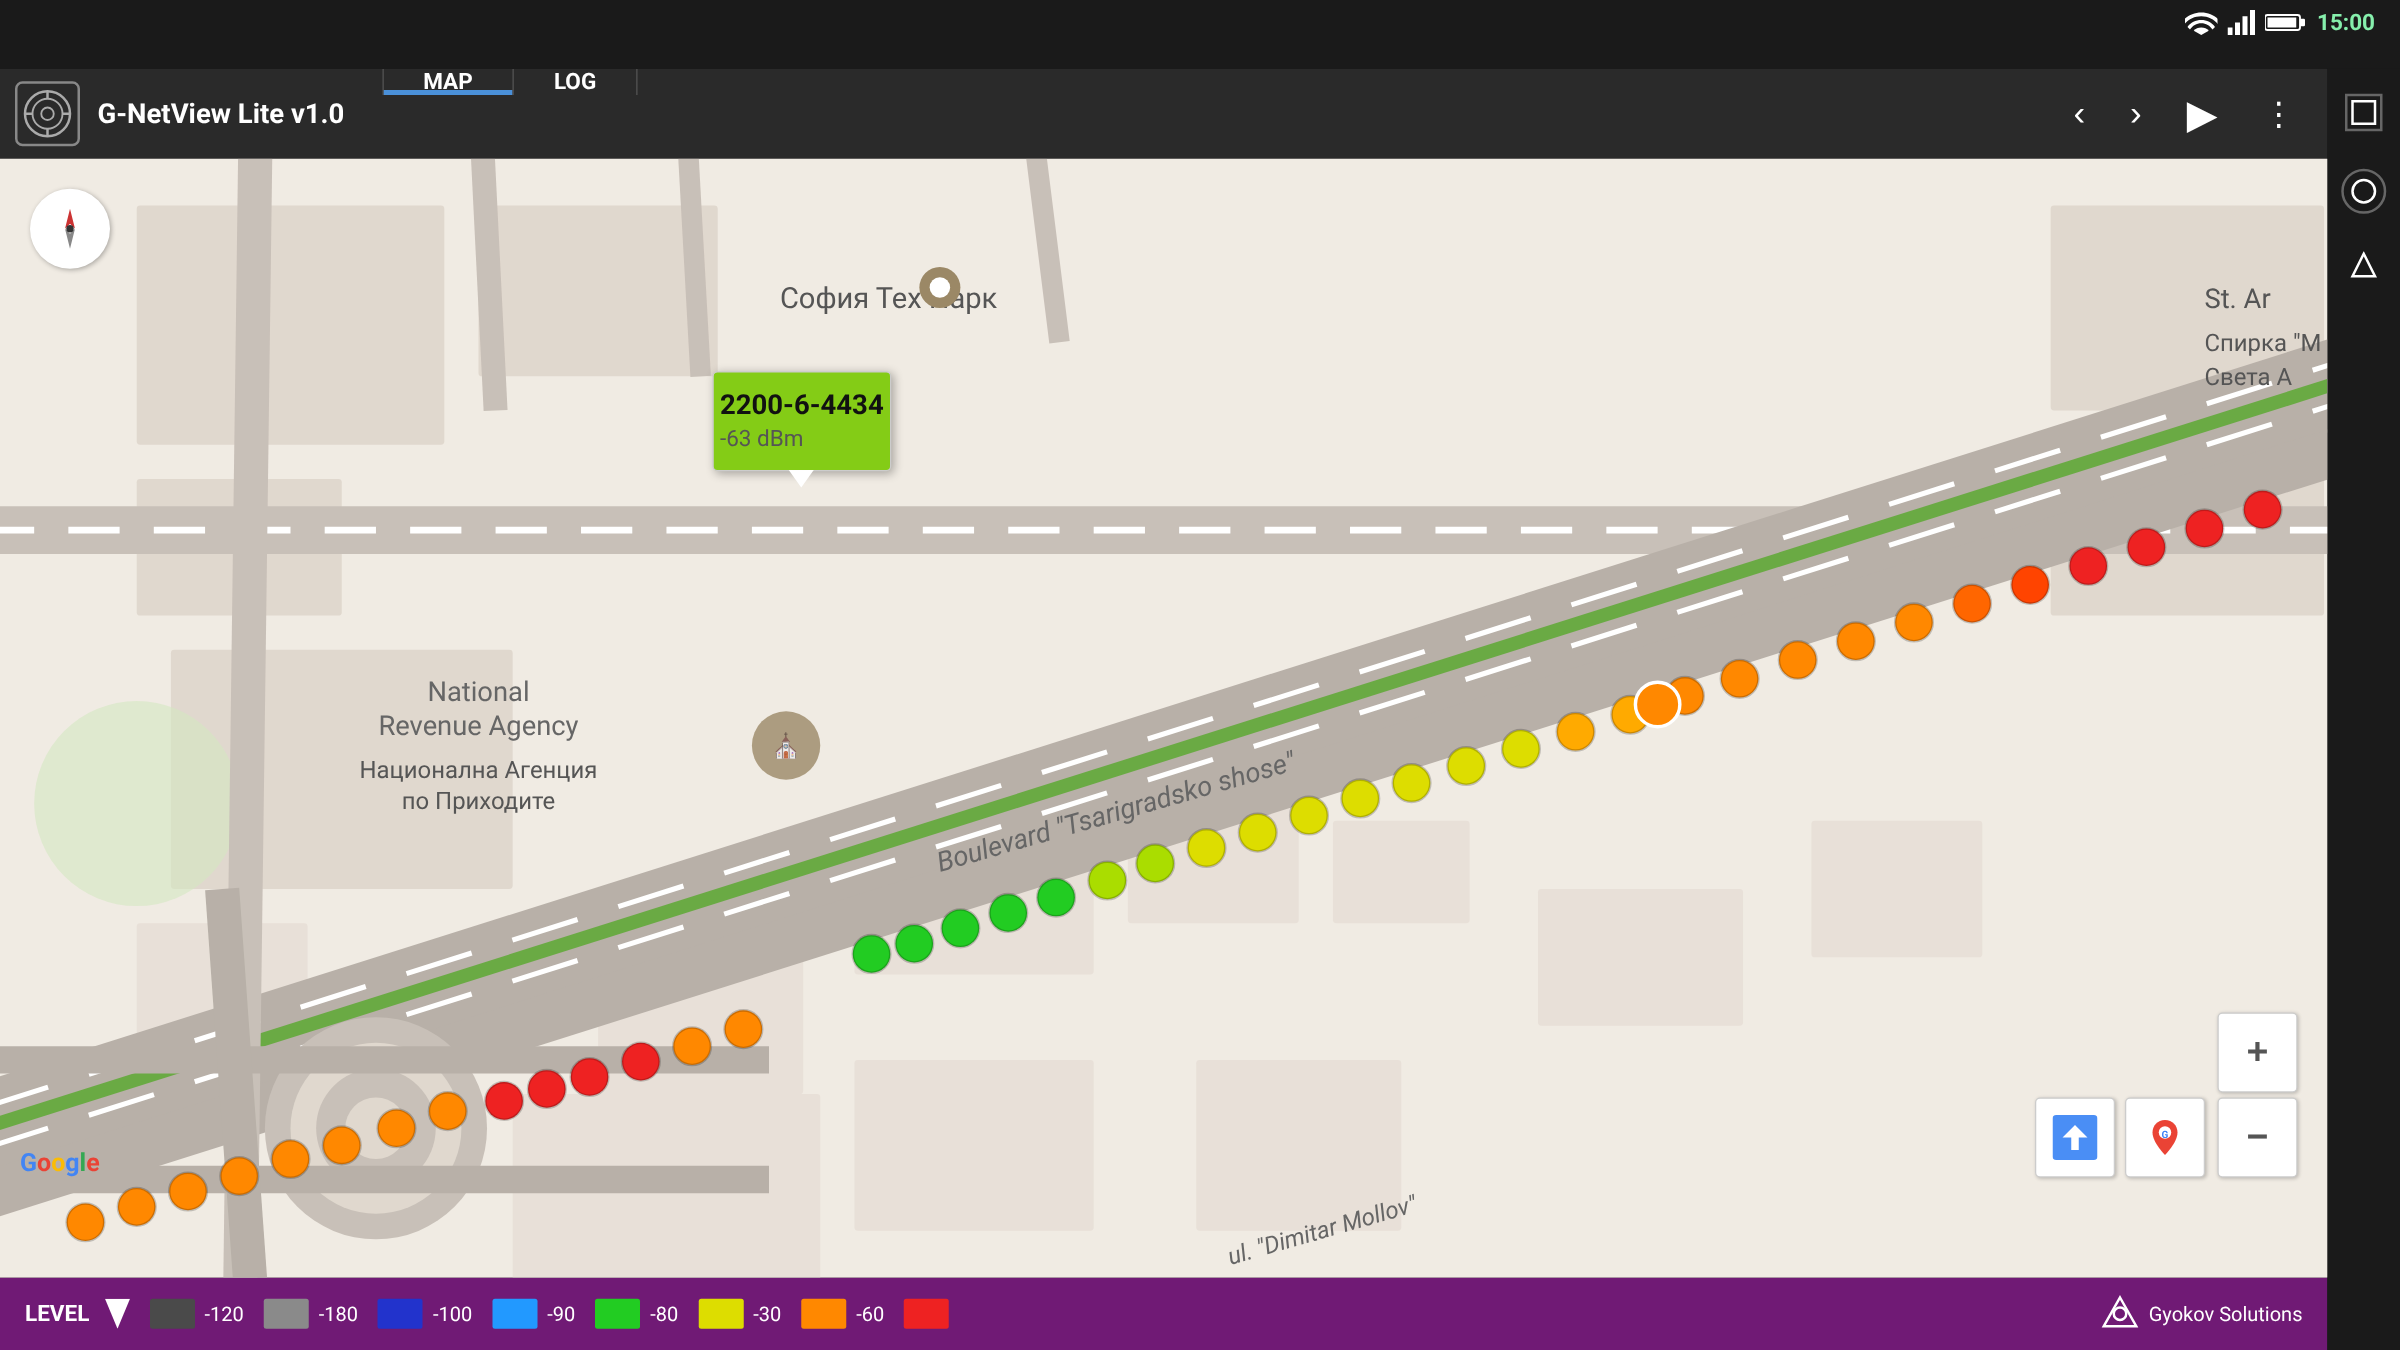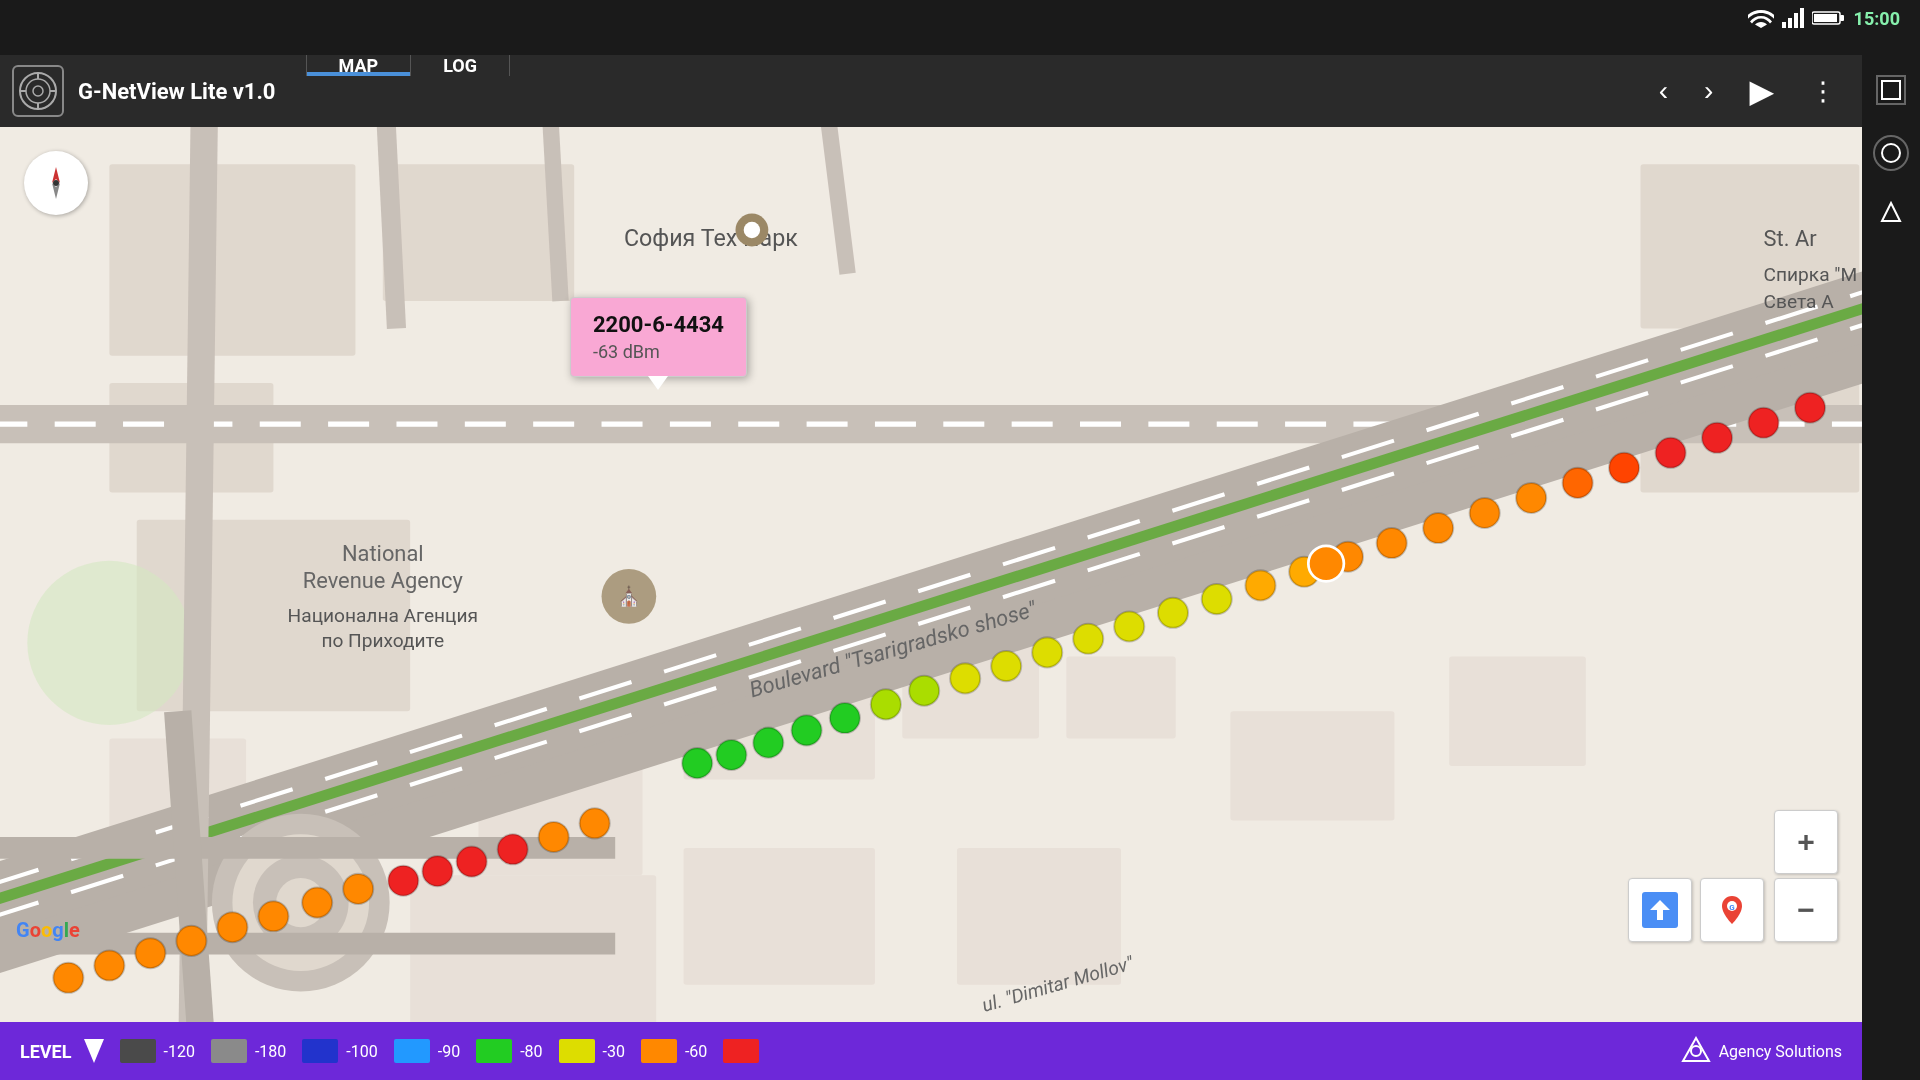--- a/index.html
+++ b/index.html
@@ -151,24 +151,24 @@
     .map-svg {
       position: absolute;
       inset: 0;
       width: 100%;
       height: 100%;
     }
 
     
     .map-tooltip {
       position: absolute;
-      background: #f9a8d4;
+      background: #84cc16;
       border: 1px solid #ccc;
       border-radius: 4px;
-      padding: 14px 22px;
+      padding: 14px 5px;
       box-shadow: 2px 2px 8px rgba(0,0,0,0.3);
       top: 170px;
       left: 580px;
       z-index: 10;
     }
     .tooltip-title {
       font-size: 22px;
       font-weight: bold;
       color: #111;
     }
@@ -247,21 +247,21 @@
     .google-logo {
       position: absolute;
       bottom: 80px;
       left: 16px;
       z-index: 5;
       font-size: 18px;
     }
 
     
     .legend-bar {
-      background: #6d28d9;
+      background: #701a75;
       height: 58px;
       display: flex;
       align-items: center;
       padding: 0 20px;
       gap: 16px;
       flex-shrink: 0;
     }
     .legend-label {
       color: white;
       font-size: 18px;
@@ -590,21 +590,21 @@
       </div>
       <div class="legend-item">
         <div class="legend-color" style="background:#ee2222;"></div>
       </div>
 
       <div class="gyokov-logo">
         <svg width="30" height="30" viewBox="0 0 30 30">
           <polygon points="15,2 28,25 2,25" stroke="white" stroke-width="2" fill="none"></polygon>
           <circle cx="15" cy="15" r="5" stroke="white" stroke-width="2" fill="none"></circle>
         </svg>
-        <span>Agency Solutions</span>
+        <span>Gyokov Solutions</span>
       </div>
     </div>
 
   </div>
 
   <div class="right-nav">
     <div class="right-nav-square">
       <svg width="22" height="22" viewBox="0 0 22 22">
         <rect x="2" y="2" width="18" height="18" stroke="white" stroke-width="2" fill="none"></rect>
       </svg>

